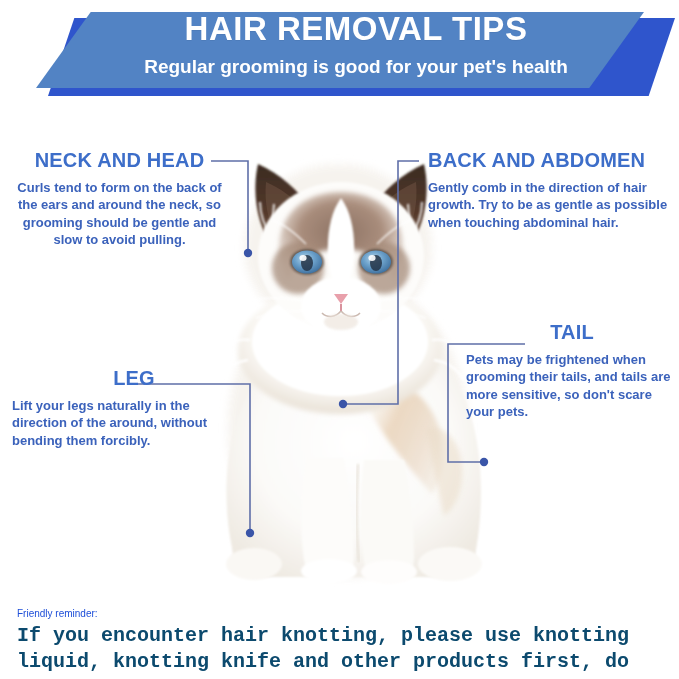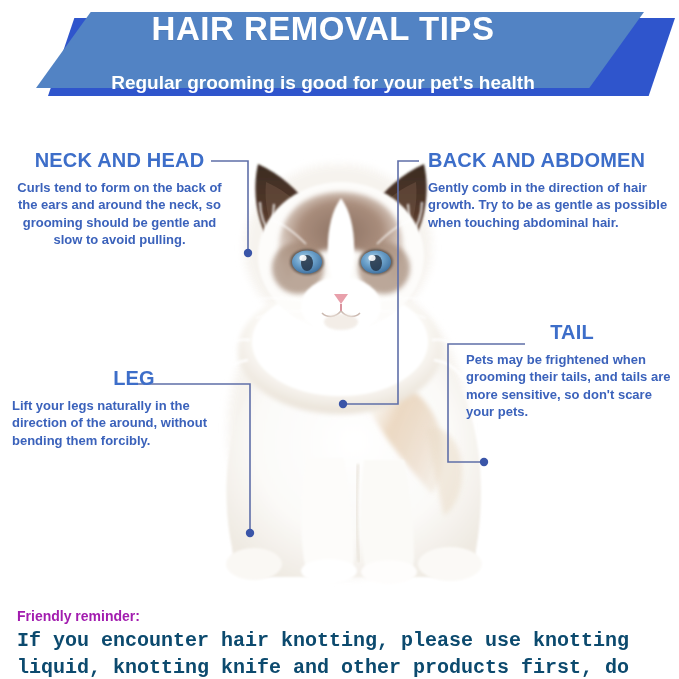--- a/index.html
+++ b/index.html
@@ -21,38 +21,38 @@
     background:#2f55cc;
     clip-path:polygon(4.2% 0%, 100% 0%, 95.8% 100%, 0% 100%);
   }
   .banner-front {
     position:absolute;
     left:36px; top:12px; width:608px; height:76px;
     background:#5283c4;
     clip-path:polygon(9.0% 0%, 100% 0%, 91% 100%, 0% 100%);
   }
   .banner-text {
-    position:absolute; left:19px; top:12px; width:608px; height:82px;
-    display:flex; flex-direction:column; align-items:center; justify-content:space-between;
+    position:absolute; left:52px; top:12px; width:608px; height:82px;
+    display:flex; flex-direction:column; align-items:center; justify-content:flex-start;
     z-index:4;
   }
   .banner-title {
     color:#ffffff;
     font-size:33px;
     font-weight:bold;
     letter-spacing:0.5px;
     line-height:1.05;
     text-shadow:0 1px 0 rgba(0,0,0,0.05);
     white-space:nowrap;
   }
   .banner-sub {
     color:#ffffff;
     font-size:19px;
     font-weight:bold;
-    margin-top:19px;
+    margin-top:9px;
     white-space:nowrap;
   }
 
   
   .cat-stage {
     position:absolute;
     left:188px; top:128px; width:320px; height:470px;
     z-index:1;
   }
   .cat-svg { display:block; width:320px; height:470px; }
@@ -86,21 +86,21 @@
   .connectors {
     position:absolute; left:0; top:0; width:679px; height:679px;
     z-index:4; pointer-events:none;
   }
 
   
   .footer {
     position:absolute; left:17px; top:608px; width:650px; z-index:6;
   }
   .footer .fr-title {
-    font-size:14px; font-weight:bold; color:#a21caf;
+    font-size:10px; font-weight:normal; color:#1d4ed8;
     line-height:1.28; margin-bottom:2px;
   }
   .footer .fr-body {
     font-size:20px; font-weight:bold; color:#0c4a6e; line-height:1.33;font-family:Liberation Mono, monospace;
   }
 </style>
 </head>
 <body>
 
 <div class="banner-wrap">

